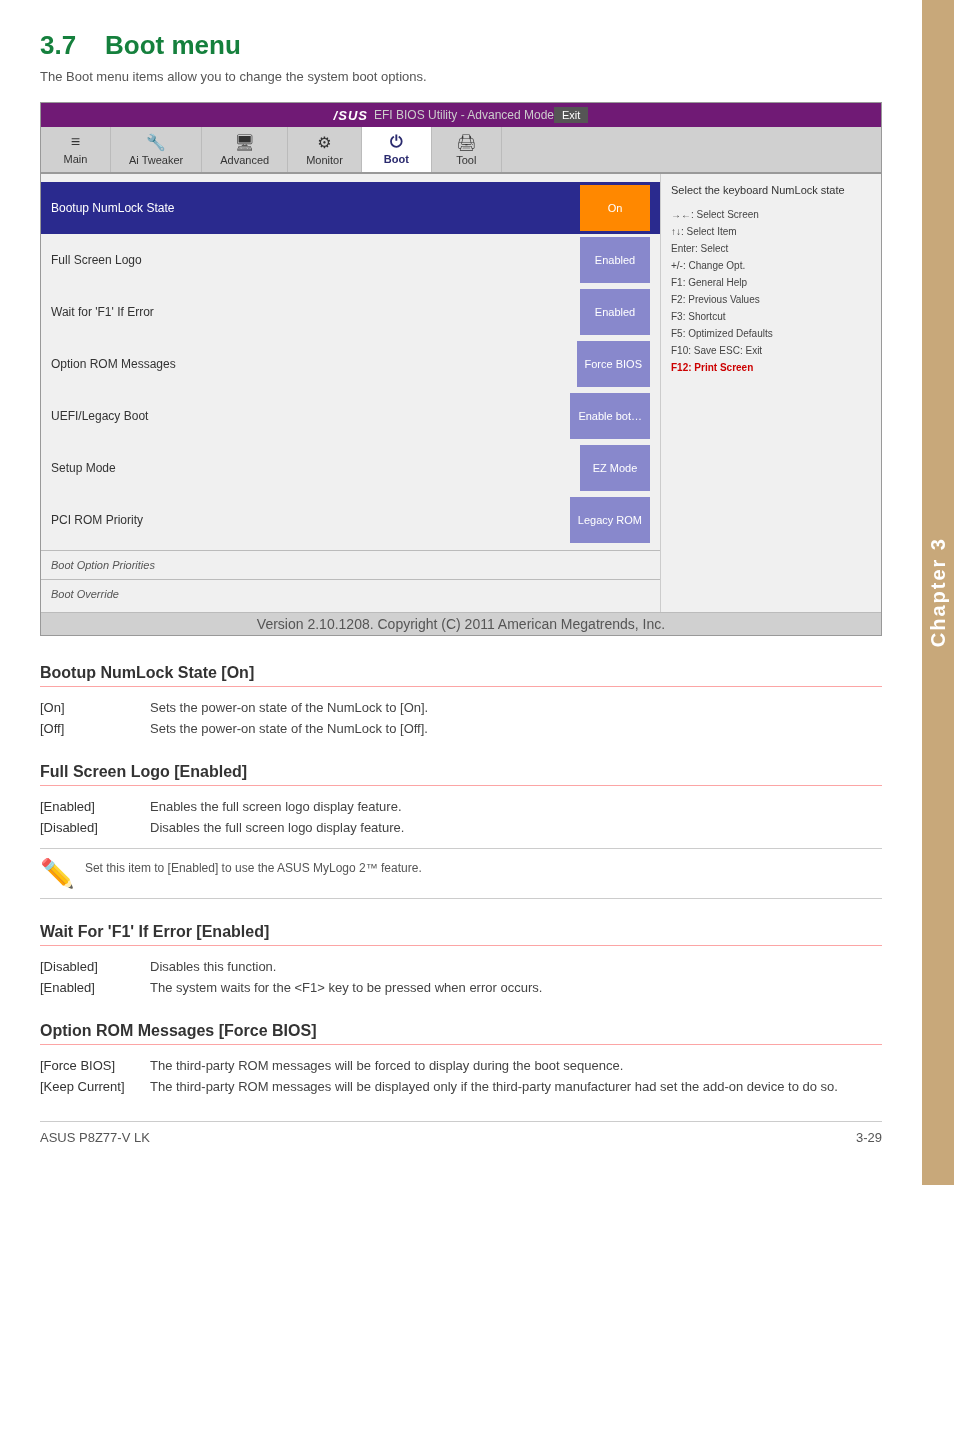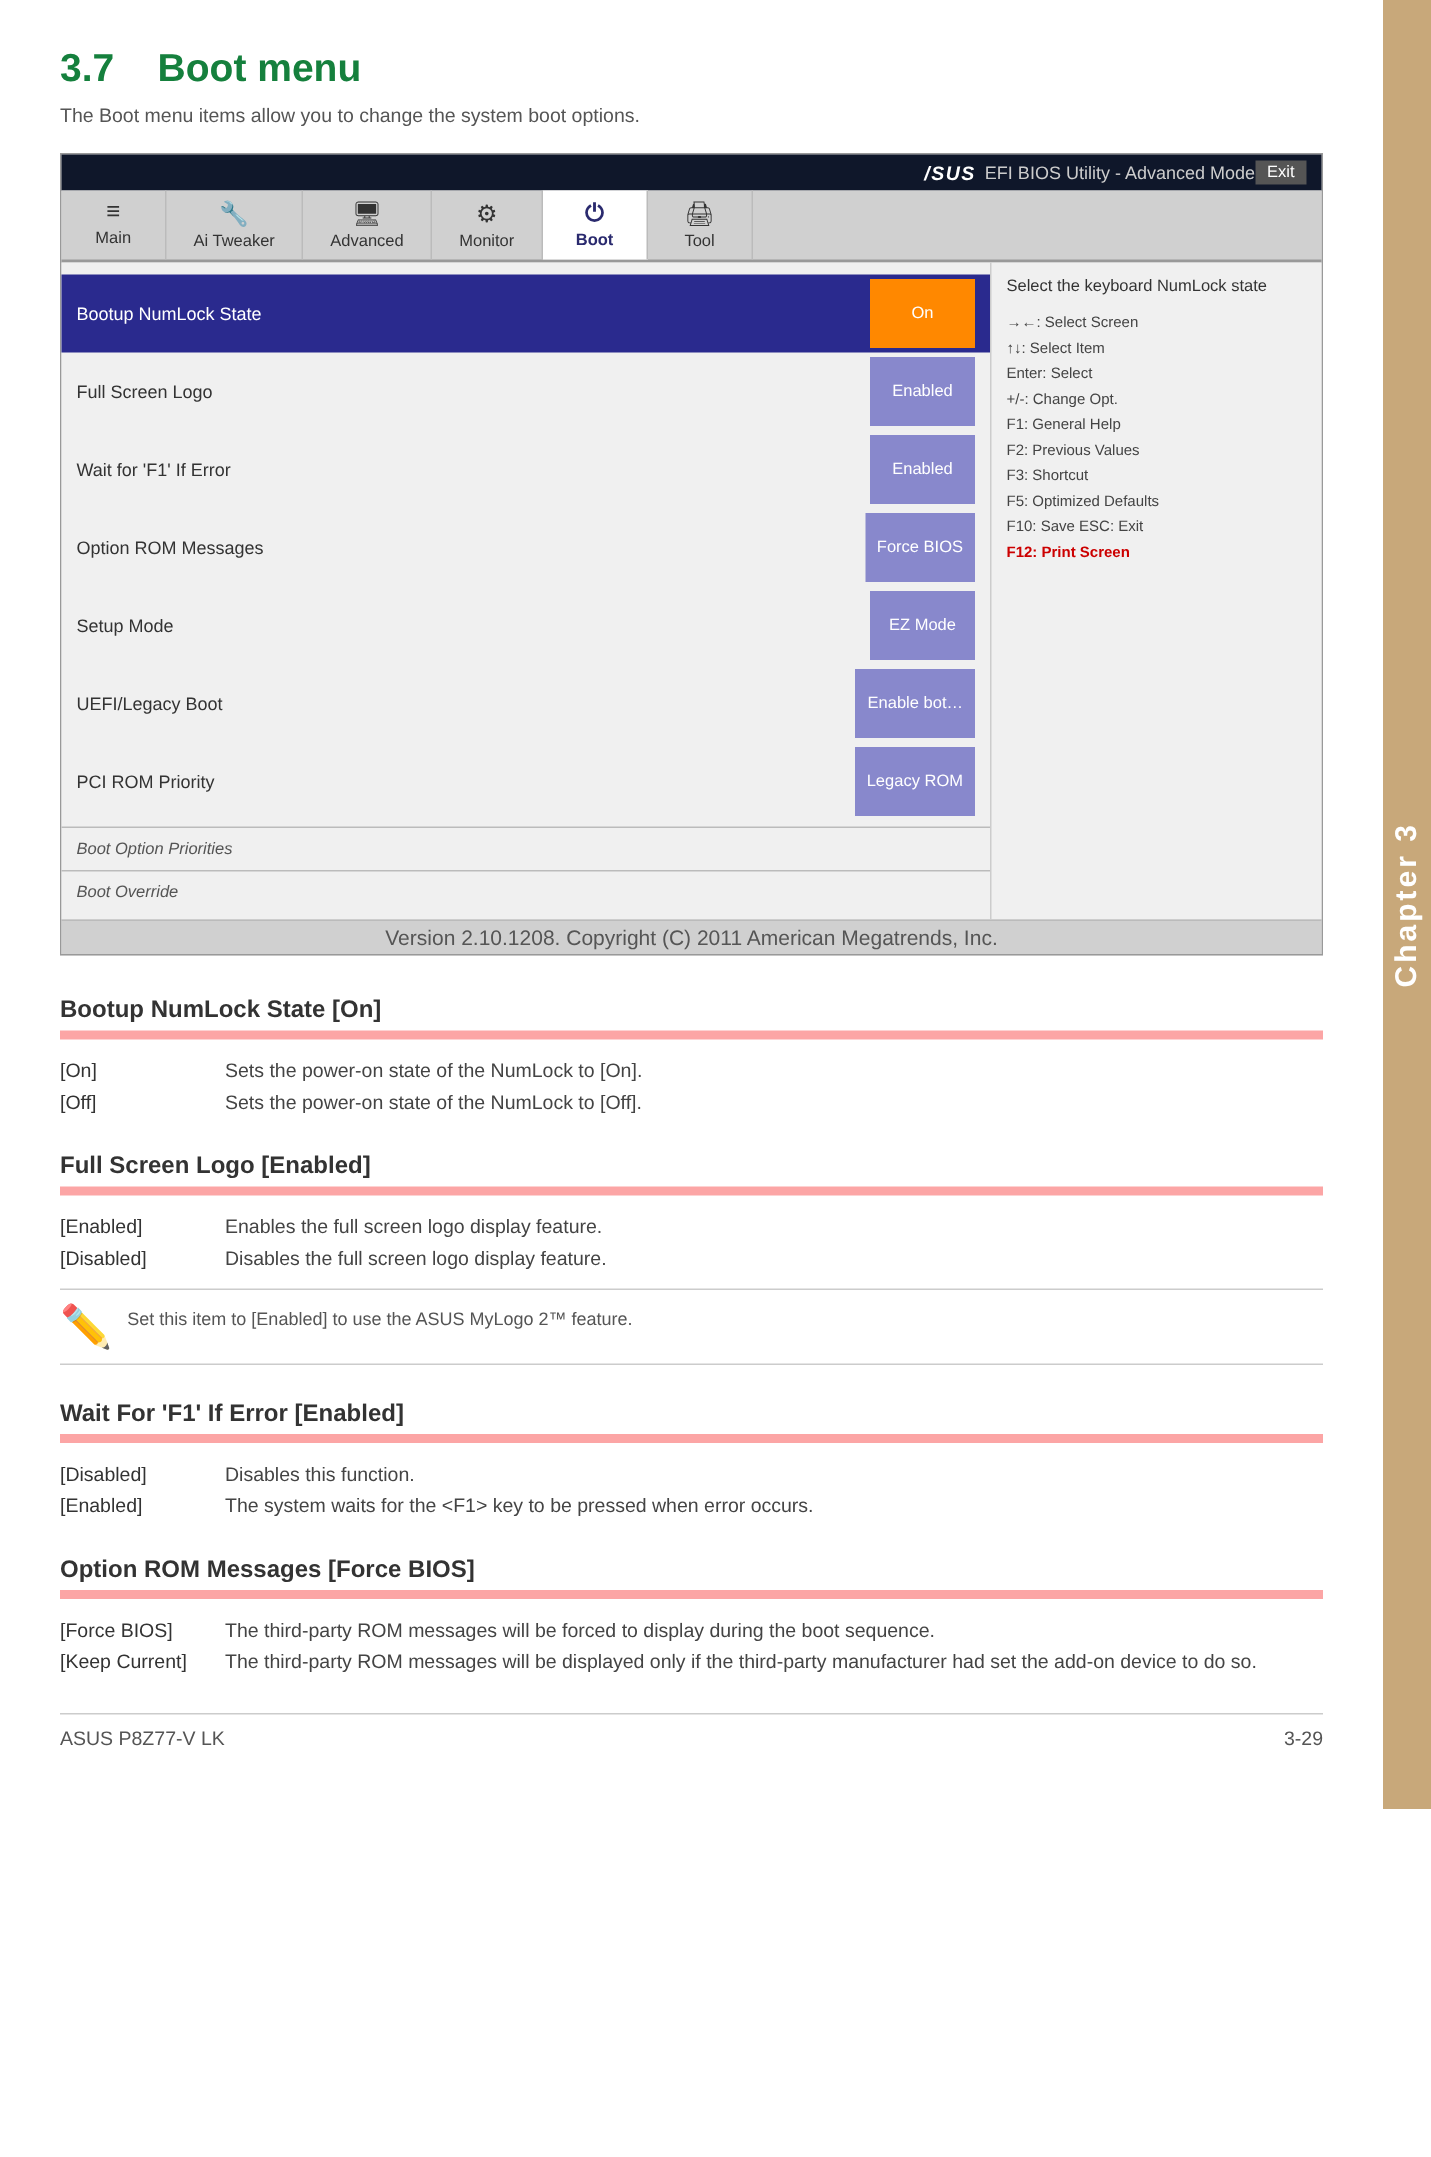--- a/index.html
+++ b/index.html
@@ -59,25 +59,25 @@
     }
 
     
     .bios-window {
       border: 1px solid #999;
       background: #e8e8e8;
       margin-bottom: 28px;
     }
 
     .bios-titlebar {
-      background: #0f172a;
+      background: #701a75;
       color: #fff;
       display: flex;
       align-items: center;
-      justify-content: flex-end;
+      justify-content: center;
       padding: 4px 10px;
       font-size: 12px;
     }
 
     .bios-title-left {
       display: flex;
       align-items: center;
       gap: 6px;
     }
 
@@ -229,21 +229,21 @@
 
     
     .content-section {
       margin-bottom: 24px;
     }
 
     .content-heading {
       font-size: 16px;
       font-weight: bold;
       color: #333;
-      border-bottom: 6px solid #fca5a5;
+      border-bottom: 1px solid #fca5a5;
       padding-bottom: 4px;
       margin-bottom: 10px;
     }
 
     .content-table {
       width: 100%;
       border-collapse: collapse;
     }
 
     .content-table td {
@@ -359,26 +359,26 @@
           </div>
           <div class="bios-row">
             <span class="bios-row-label">Wait for 'F1' If Error</span>
             <span class="bios-row-value">Enabled</span>
           </div>
           <div class="bios-row">
             <span class="bios-row-label">Option ROM Messages</span>
             <span class="bios-row-value">Force BIOS</span>
           </div>
           <div class="bios-row">
+            <span class="bios-row-label">UEFI/Legacy Boot</span>
+            <span class="bios-row-value">Enable bot…</span>
+          </div>
+          <div class="bios-row">
             <span class="bios-row-label">Setup Mode</span>
             <span class="bios-row-value">EZ Mode</span>
-          </div>
-          <div class="bios-row">
-            <span class="bios-row-label">UEFI/Legacy Boot</span>
-            <span class="bios-row-value">Enable bot…</span>
           </div>
           <div class="bios-row">
             <span class="bios-row-label">PCI ROM Priority</span>
             <span class="bios-row-value">Legacy ROM</span>
           </div>
 
           <hr class="bios-separator">
           <div class="bios-section-label">Boot Option Priorities</div>
           <hr class="bios-separator">
           <div class="bios-section-label">Boot Override</div>

